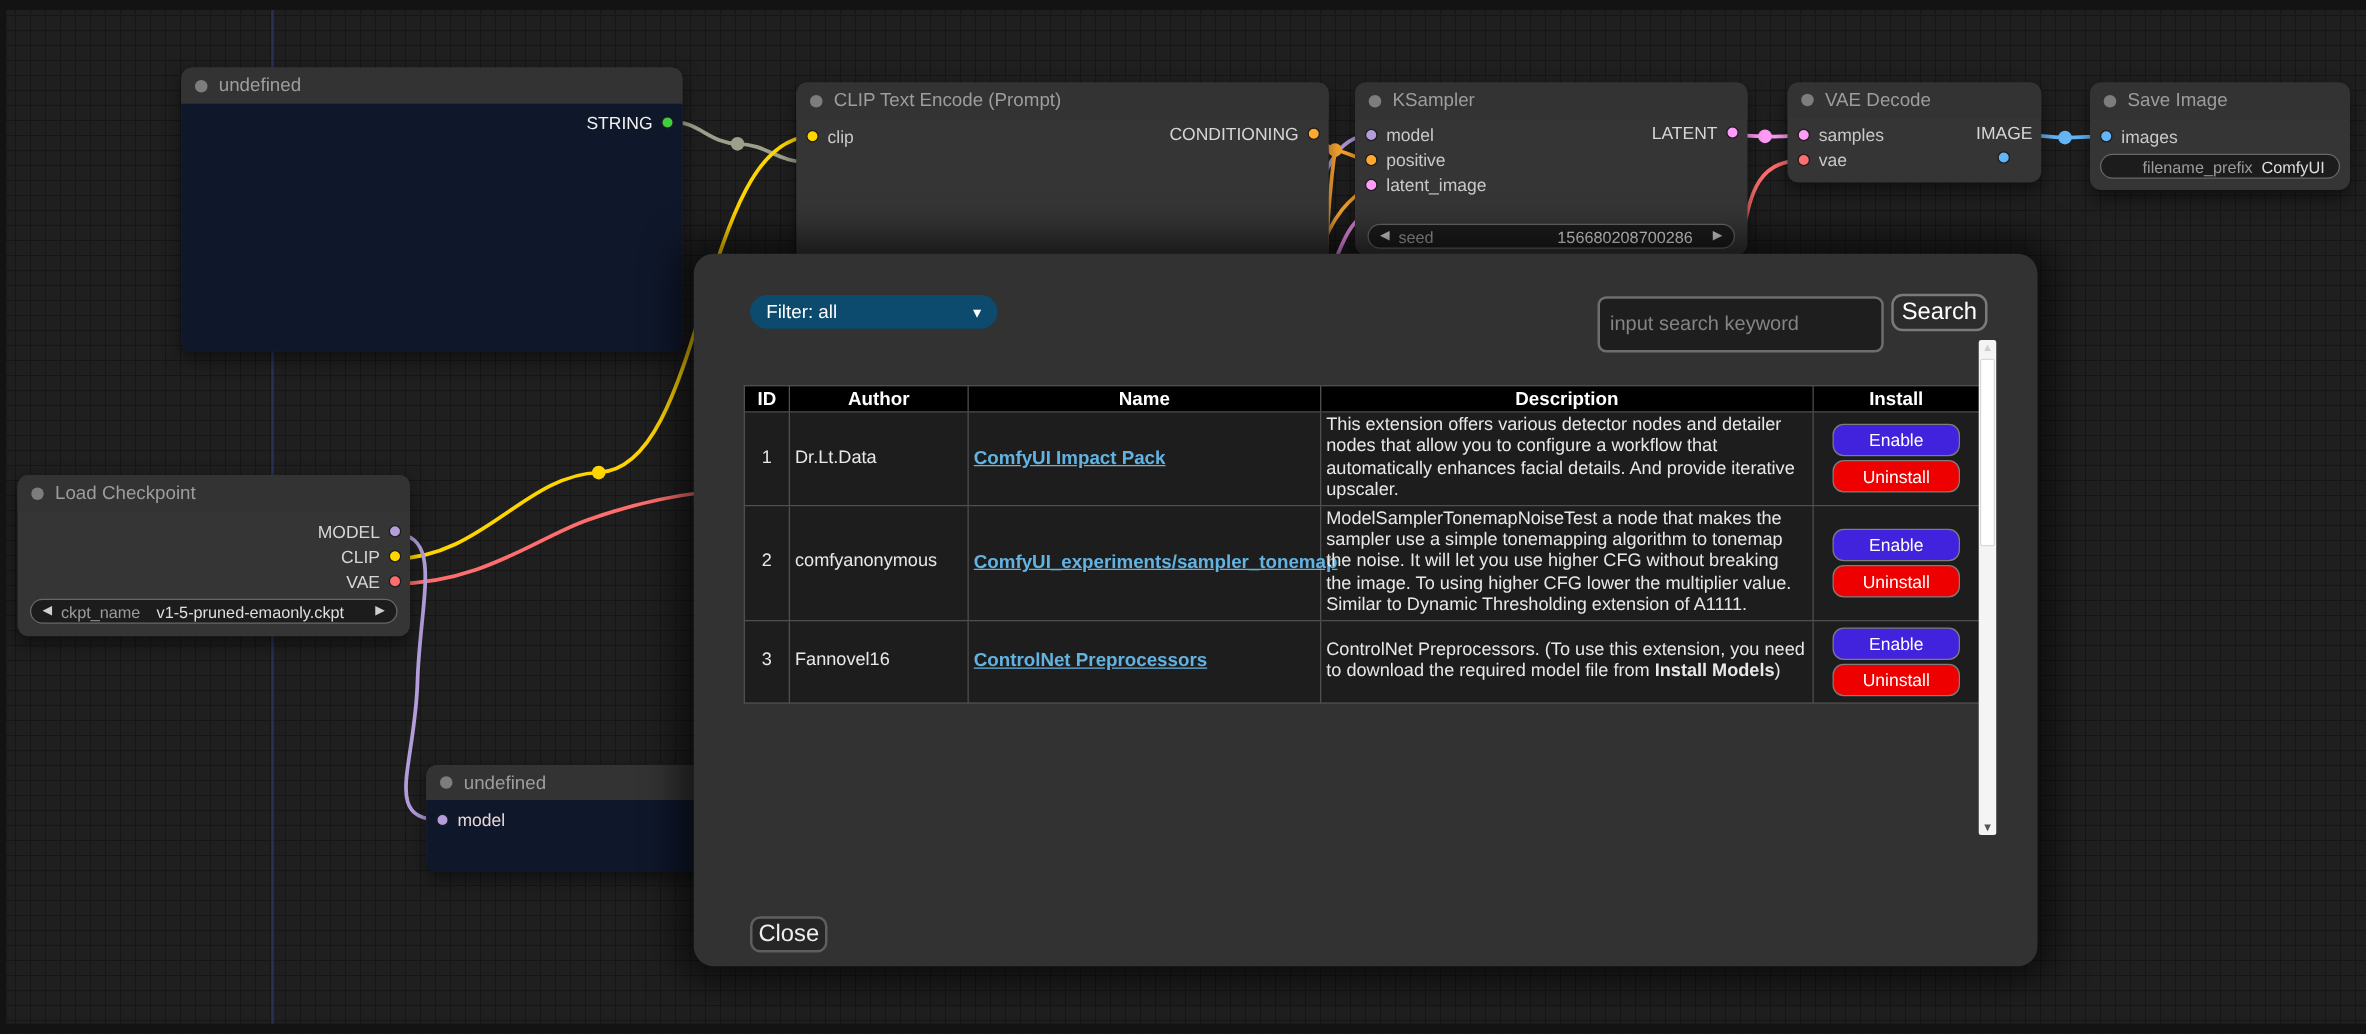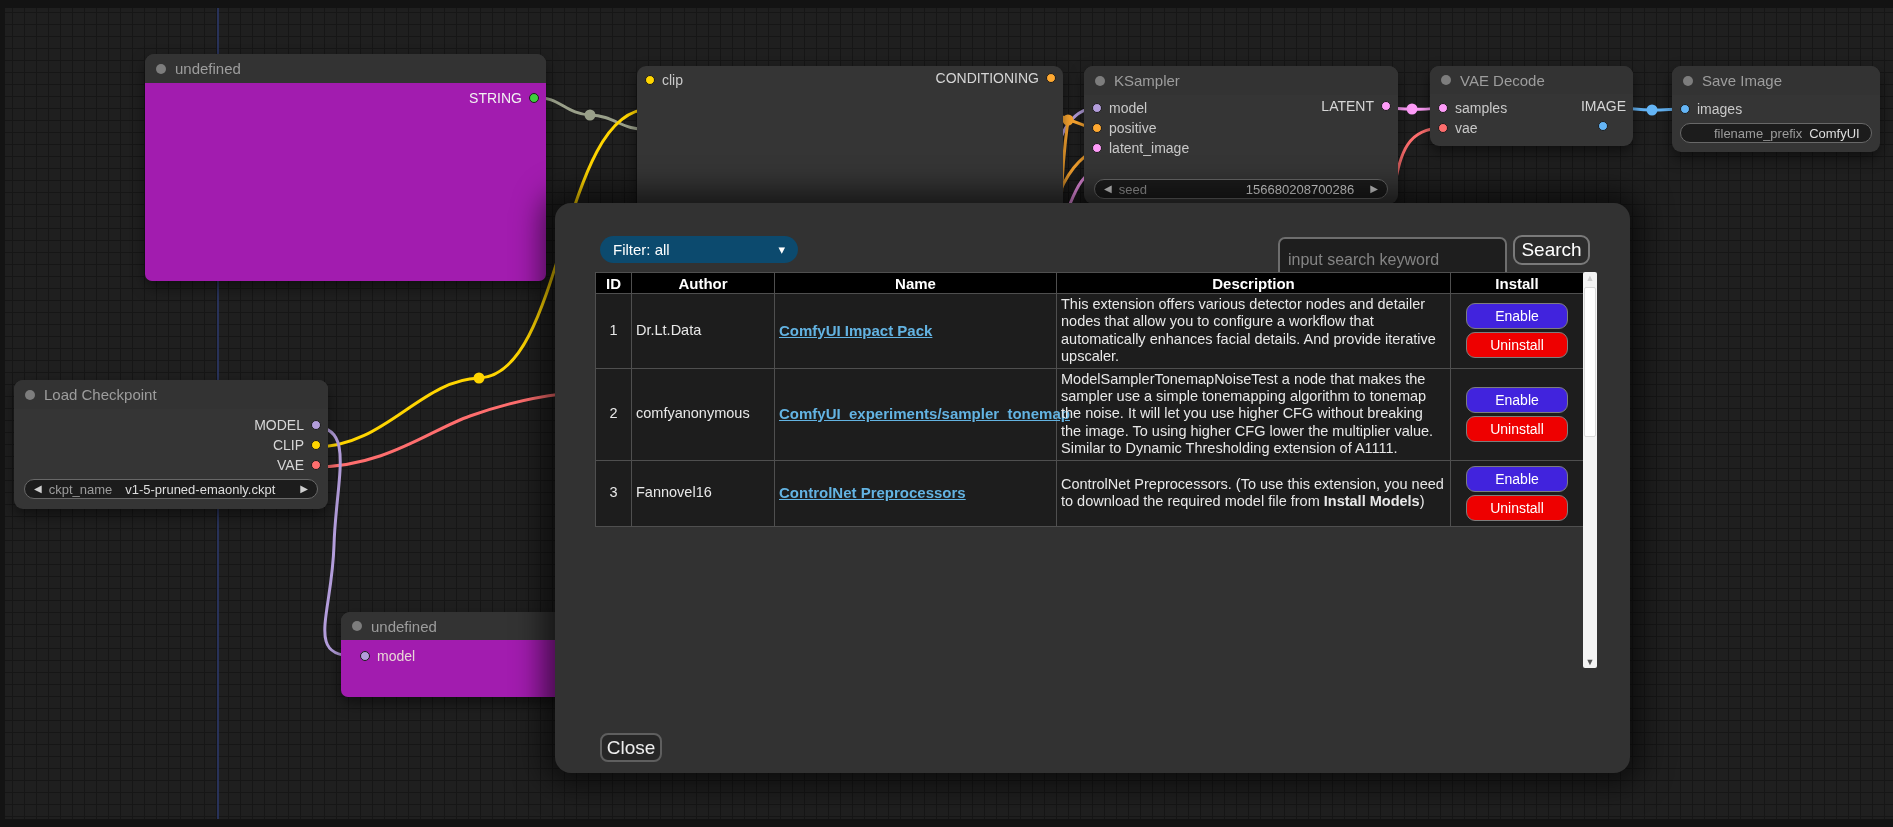--- a/index.html
+++ b/index.html
@@ -25,21 +25,21 @@
   svg.wires path { fill:none; stroke-width:3; stroke-linecap:round; }
 
   
   .node { position:absolute; border-radius:9px; background:#353535; z-index:2;
     box-shadow:0 6px 14px rgba(0,0,0,.5); }
   .node-title { height:29px; background:#333333; border-radius:9px 9px 0 0;
     display:flex; align-items:center; gap:9px; padding:0 11px;
     color:#9d9d9d; font-size:15px; }
   .title-dot { width:10px; height:10px; border-radius:50%; background:#7d7d7d; flex:0 0 auto; }
   .node-body { position:relative; }
-  .red-body { background:#a21caf; border-radius:0 0 7px 7px;padding-left:11px; }
+  .red-body { background:#0f172a; border-radius:0 0 7px 7px; }
   .slot-row { display:flex; align-items:center; height:20px; padding-left:8px; gap:7px;
     font-size:14px; color:#c9c9c9; }
   .slot-out { position:absolute; display:flex; align-items:center; gap:7px; right:7px;
     font-size:14px; color:#d6d6d6; }
   .dot { width:10px; height:10px; border-radius:50%; border:1px solid #1c1c1c; flex:0 0 auto; }
   .dot-green  { background:#3ecf3e; }
   .dot-yellow { background:#ffd500; }
   .dot-orange { background:#ffa931; }
   .dot-purple { background:#b39ddb; }
   .dot-pink   { background:#ff9cf9; }
@@ -62,21 +62,21 @@
   .filter-select .chev { margin-left:auto; font-size:13px; color:#fff; }
   .search-input { position:absolute; left:723px; top:34px; width:229px; height:45px;
     background:#1e1e1e; border:2px solid #6e6e6e; border-radius:7px; color:#fca5a5;
     font-size:16px; padding:0 8px; outline:none; font-family:"Liberation Sans",sans-serif; }
   .search-input::placeholder { color:#848484; }
   .search-btn { position:absolute; left:958px; top:32px; width:77px; height:30px;
     background:#2c2c2c; border:2px solid #7a7a7a; border-radius:9px; color:#fff;
     font-size:19px; display:flex; align-items:center; justify-content:center; cursor:pointer; }
   .table-wrap { position:absolute; left:40px; top:69px; width:1002px; height:396px; }
   table.ext { border-collapse:collapse; width:988px; table-layout:fixed;
-    font-size:14.5px; color:#e8e8e8; }
+    font-size:14.5px; color:#e8e8e8;margin-top:36px; }
   table.ext th { background:#000; color:#fff; font-weight:bold; font-size:15px;
     border:1px solid #4f4f4f; height:21px; padding:0 2px; }
   table.ext td { background:#1d1d1d; border:1px solid #4f4f4f; padding:2px 4px;
     vertical-align:middle; line-height:1.2; }
   td.c-id { text-align:center; }
   td.c-author { padding-left:8px; }
   td.c-name { padding-left:8px; }
   td.c-name a { color:#63b3e2; font-weight:bold; text-decoration:underline; font-size:15px; }
   td.c-install { text-align:center; }
   .btn-enable, .btn-uninstall { display:block; width:102px; height:26px; margin:3px auto;
@@ -141,20 +141,24 @@
   </div>
   <div class="node-body red-body" style="height:198px;">
     <div class="slot-out" style="top:7px;color:#f2f2f2;">
       <span>STRING</span>
       <span class="dot dot-green"></span>
     </div>
   </div>
 </div>
 
 <div class="node" style="left:637px;top:66px;width:426px;height:170px;">
+  <div class="node-title">
+    <span class="title-dot"></span>
+    <span>CLIP Text Encode (Prompt)</span>
+  </div>
   <div class="node-body" style="padding-top:4px;">
     <div class="slot-row">
       <span class="dot dot-yellow"></span>
       <span>clip</span>
     </div>
     <div class="slot-out" style="top:4px;">
       <span>CONDITIONING</span>
       <span class="dot dot-orange"></span>
     </div>
   </div>

